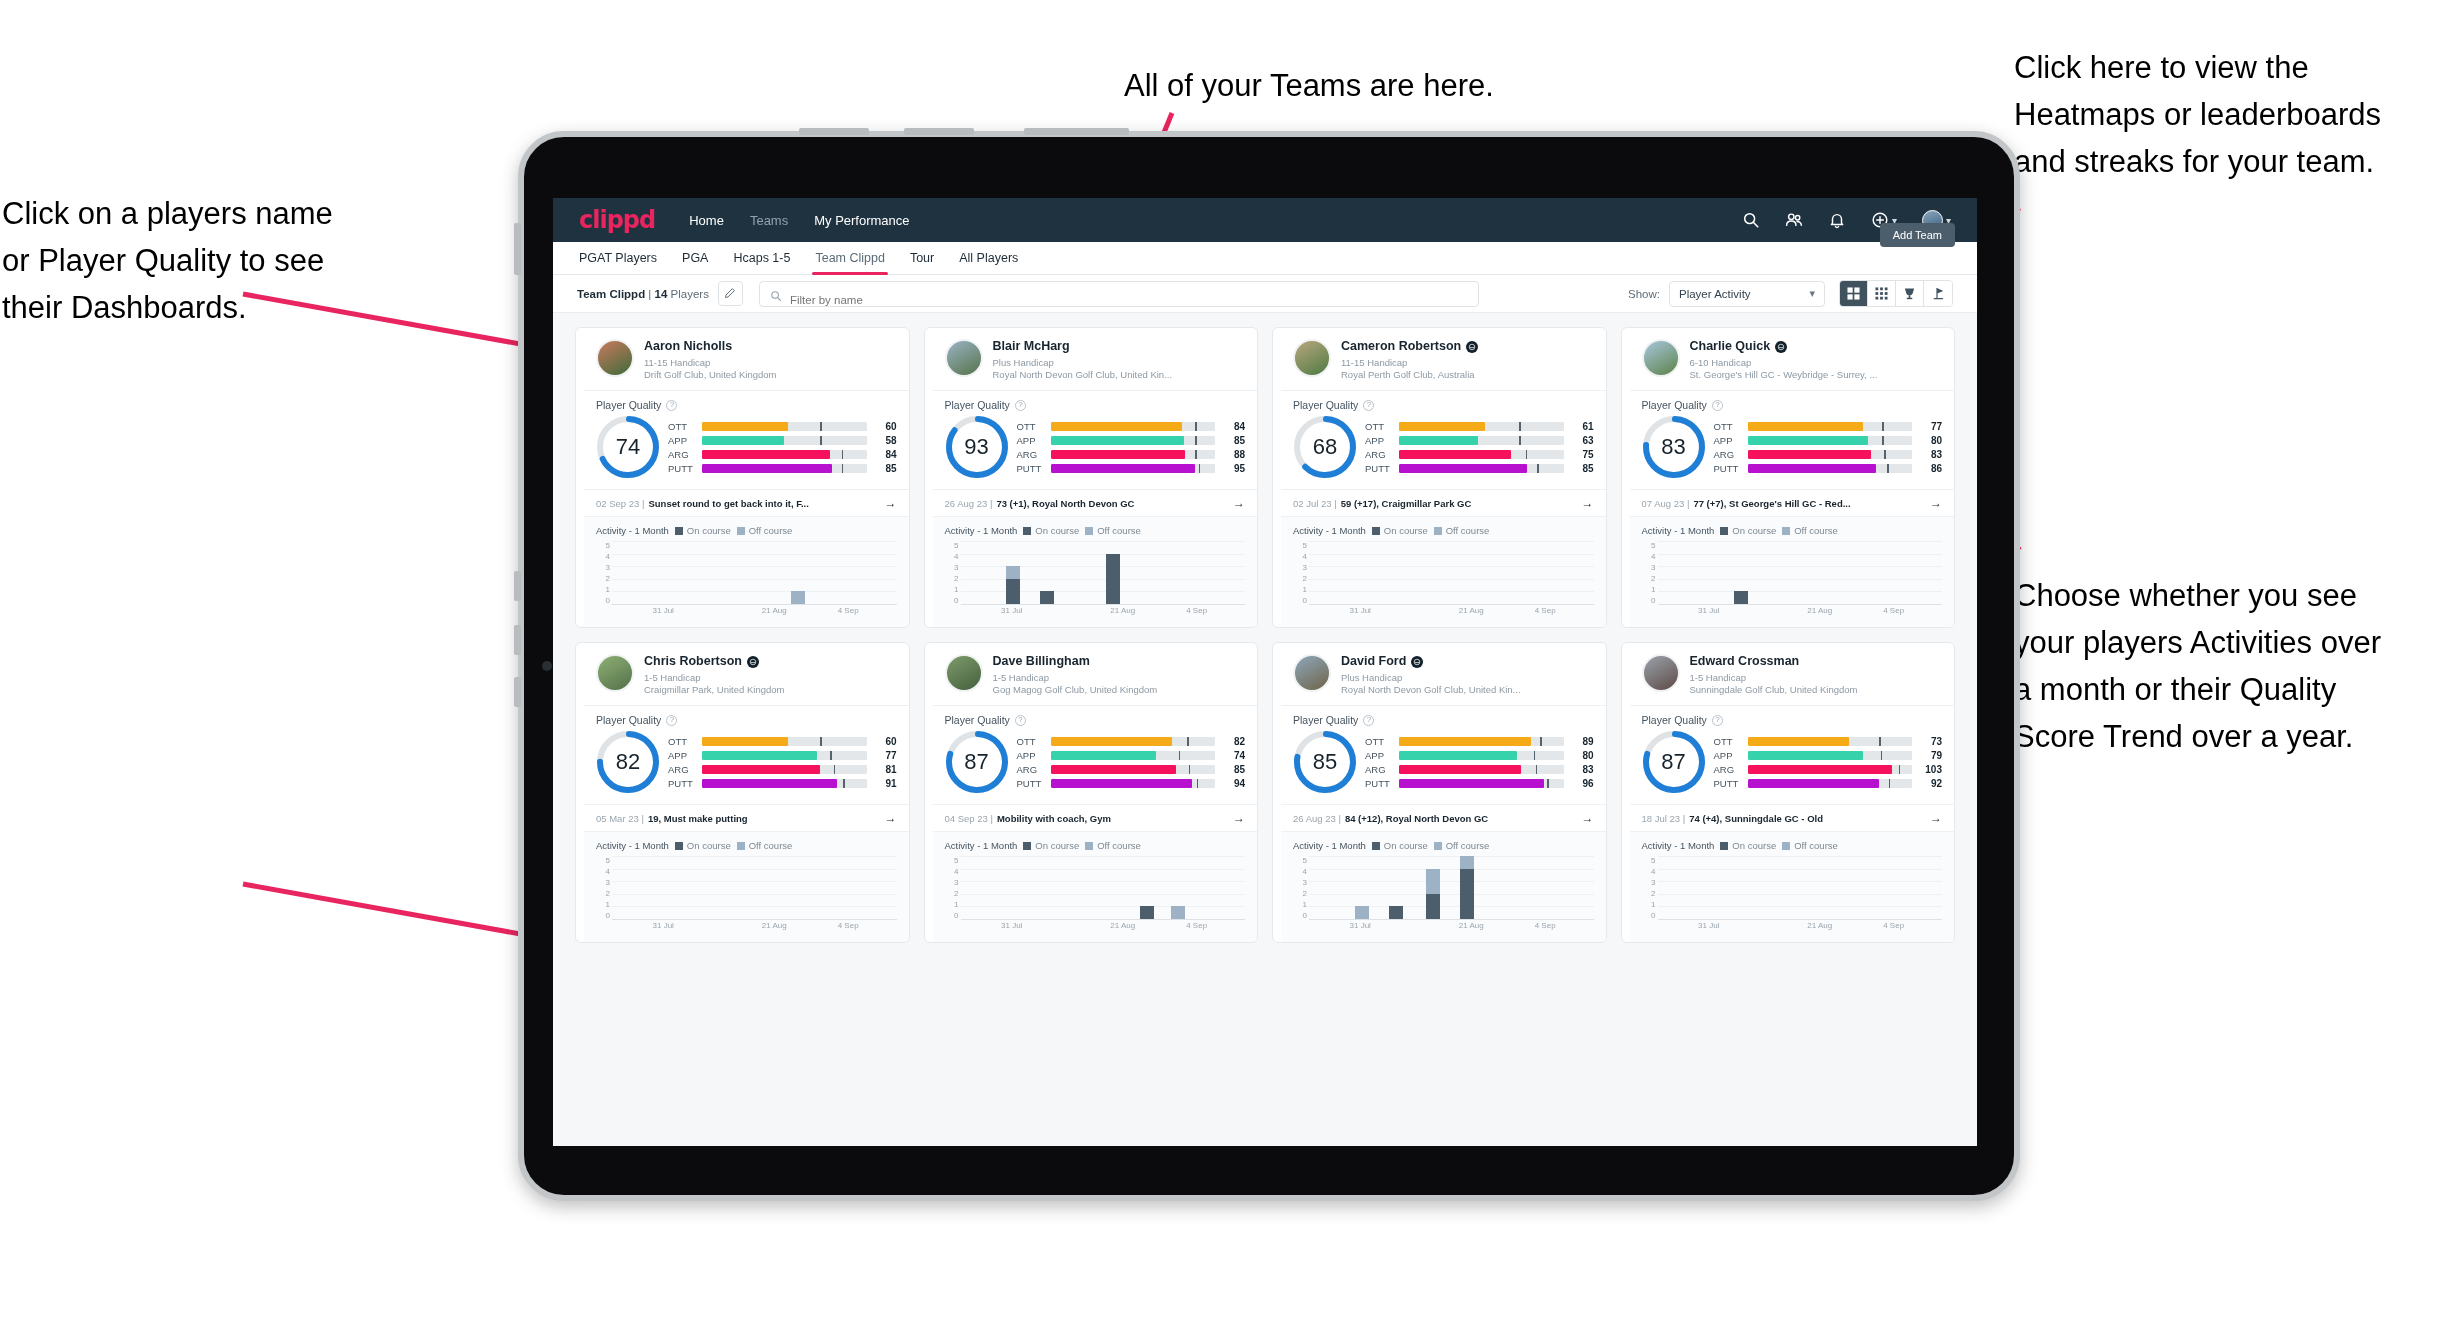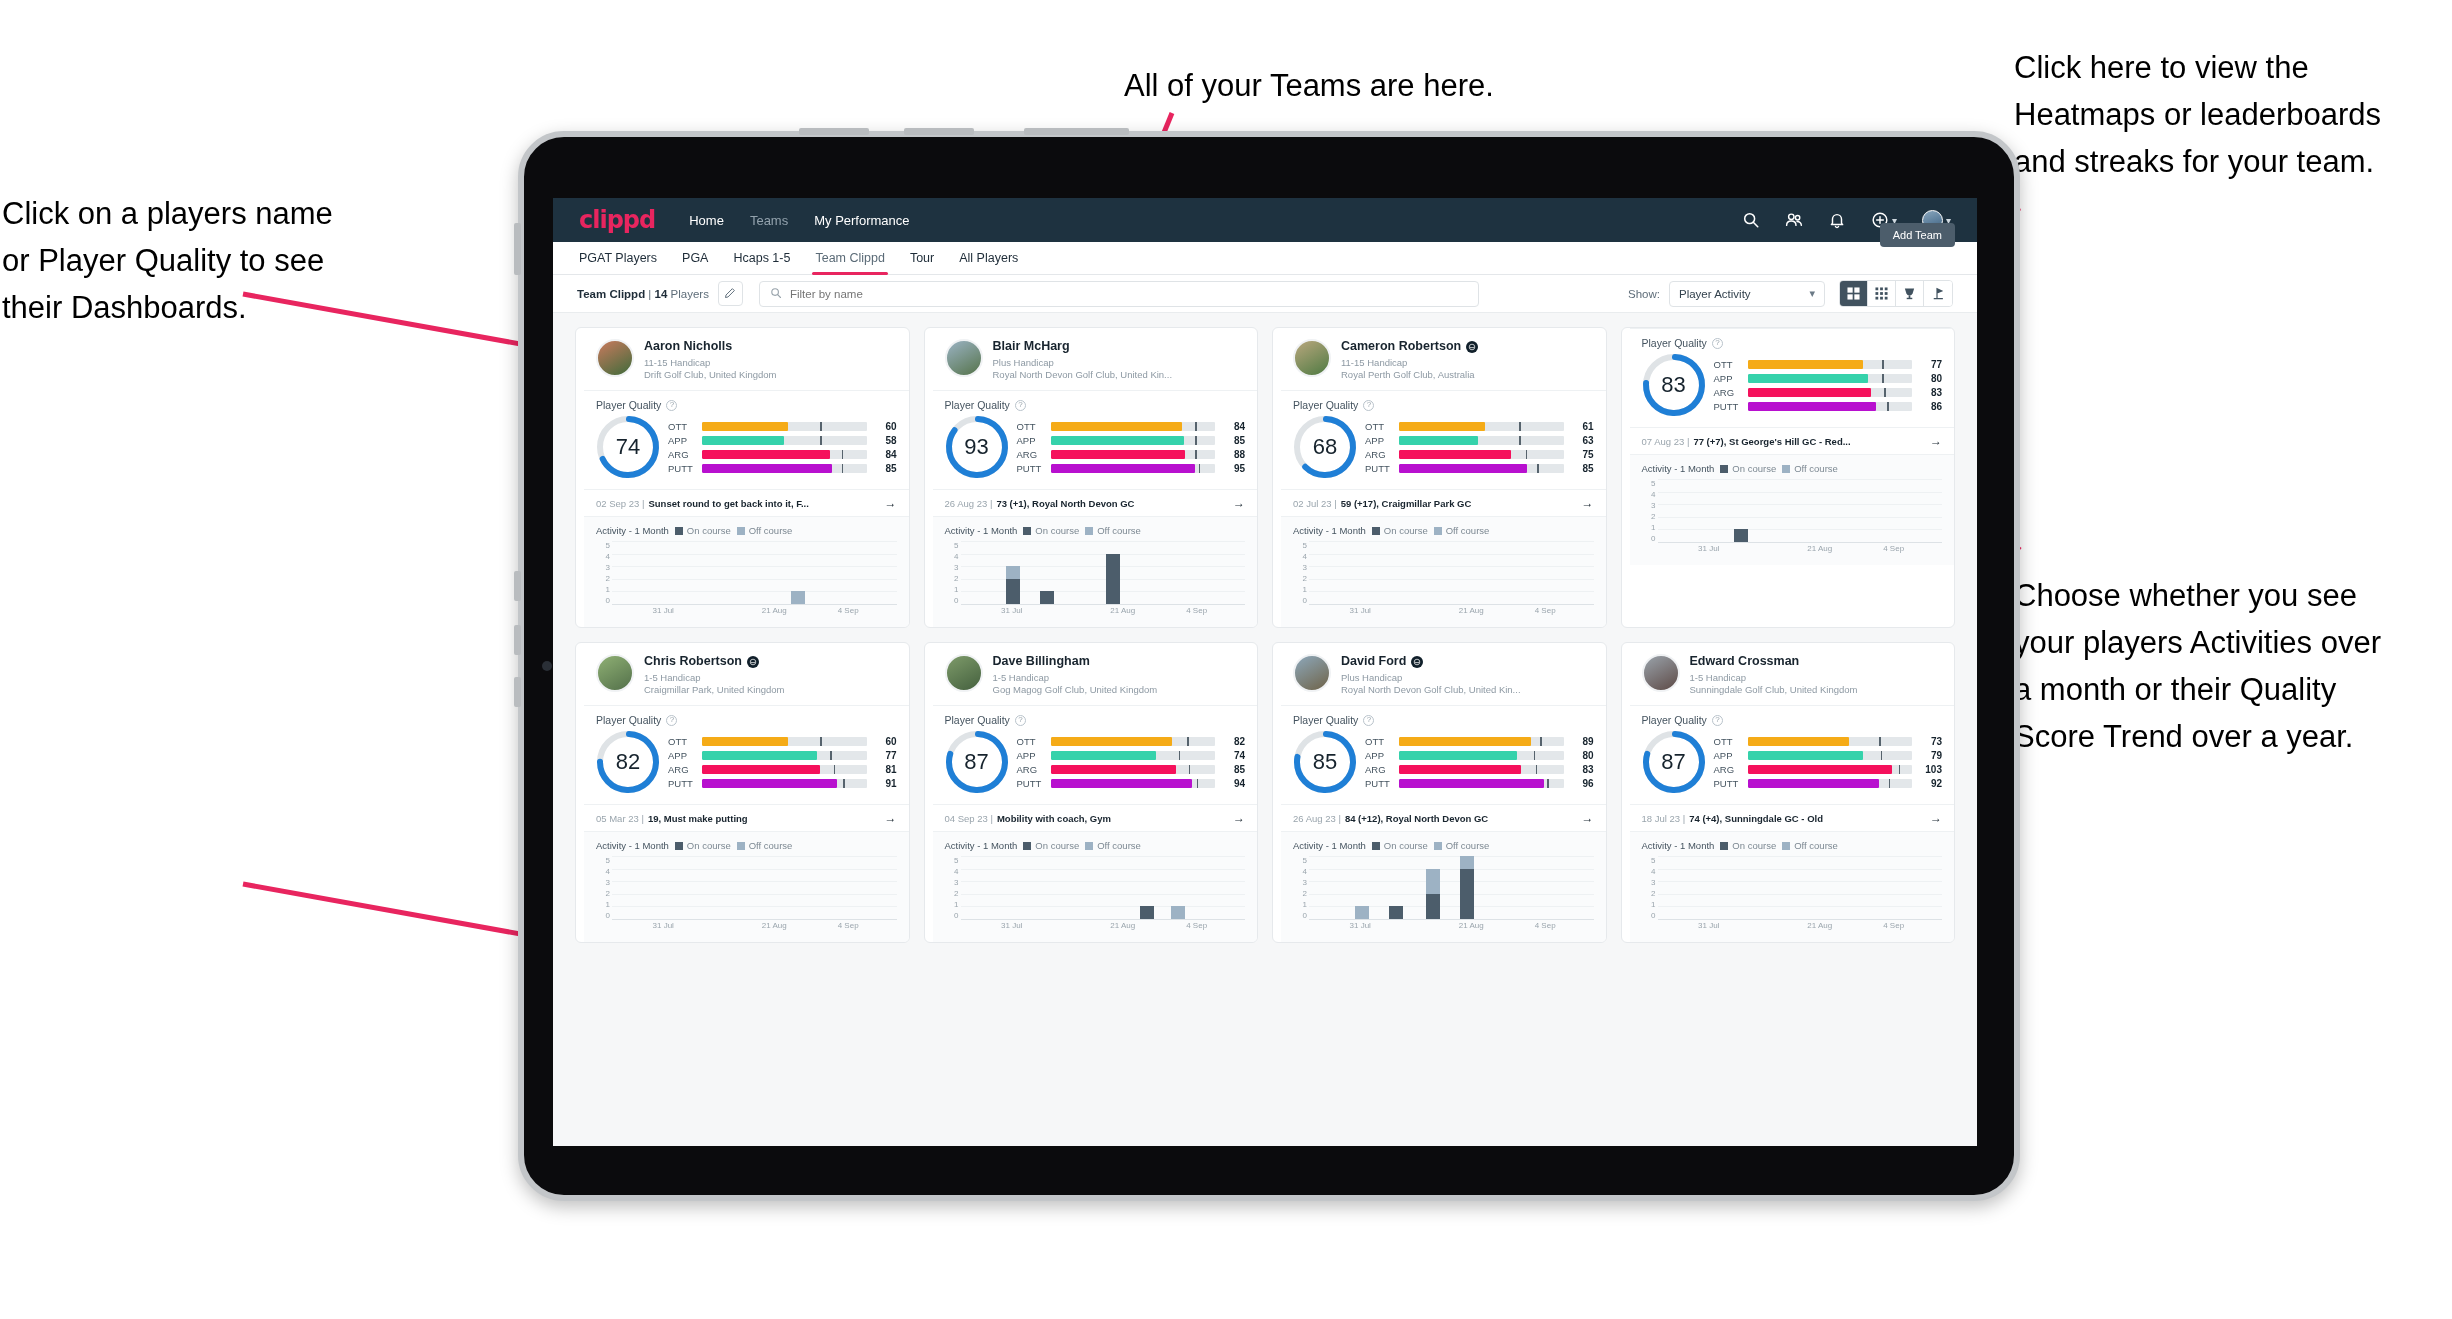--- a/index.html
+++ b/index.html
@@ -121,21 +121,21 @@
   .team-label b { color: #1e2c38; }
   .pencil-btn {
     width: 25px; height: 25px; margin-left: 9px;
     border: 1px solid #dfe3e6; border-radius: 4px;
     display: flex; align-items: center; justify-content: center;
     background: #fff;
   }
   .search-wrap {
     flex: 1; margin-left: 16px; margin-right: 14px;
     height: 26px; border: 1px solid #dfe3e6; border-radius: 4px;
-    background: #fff; display: flex; align-items: center; padding: 0 10px;
+    background: #fff; display: flex; align-items: flex-end; padding: 0 10px;
     max-width: 720px;
   }
   .search-input {
     border: 0; outline: 0; font-size: 11.5px; color: #9aa5ad;
     flex: 1; margin-left: 8px; background: transparent;
     font-family: "Liberation Sans", sans-serif;
   }
   .show-label { font-size: 11.5px; color: #5e6d79; margin-right: 9px; margin-left:auto; }
   .select-box {
     width: 156px; height: 26px; border: 1px solid #dfe3e6; border-radius: 4px;
@@ -705,20 +705,36 @@
                 </div>
                 <div class="xax">
                   <span style="left:18%">31 Jul</span>
                   <span style="left:57%">21 Aug</span>
                   <span style="left:83%">4 Sep</span>
                 </div>
               </div>
             </div>
           </div>
           <div class="card">
+            <div class="card-head">
+              <div class="pavatar" style="background: linear-gradient(150deg, rgb(168, 198, 221) 0%, rgb(92, 131, 72) 100%);"></div>
+              <div style="min-width: 0px;">
+                <div class="pname">
+                  <span>Charlie Quick</span>
+                  <span class="verif">
+                    <svg viewBox="0 0 12 12" width="8" height="8" fill="none" stroke="#fff" stroke-width="1.1">
+                      <circle cx="6" cy="6" r="4.2"></circle>
+                      <path d="M3.4 6.6c1.6.6 3.6.6 5.2 0" stroke-linecap="round"></path>
+                    </svg>
+                  </span>
+                </div>
+                <div class="phcp">6-10 Handicap</div>
+                <div class="pclub">St. George's Hill GC - Weybridge - Surrey, ...</div>
+              </div>
+            </div>
             <div class="pq-sec">
               <div class="pq-head">
                 <span>Player Quality</span>
                 <span class="qmark">?</span>
               </div>
               <div class="pq-body">
                 <div class="donut"><svg viewBox="0 0 64 64" width="64" height="64">
                     <circle cx="32" cy="32" r="28" fill="none" stroke="#dfe3e6" stroke-width="6"></circle>
                     <circle cx="32" cy="32" r="28" fill="none" stroke="#1f7fd6" stroke-width="6" stroke-dasharray="132.7 43.2" stroke-linecap="round" transform="rotate(-88 32 32)"></circle>
                   </svg><div class="num">83</div></div>

